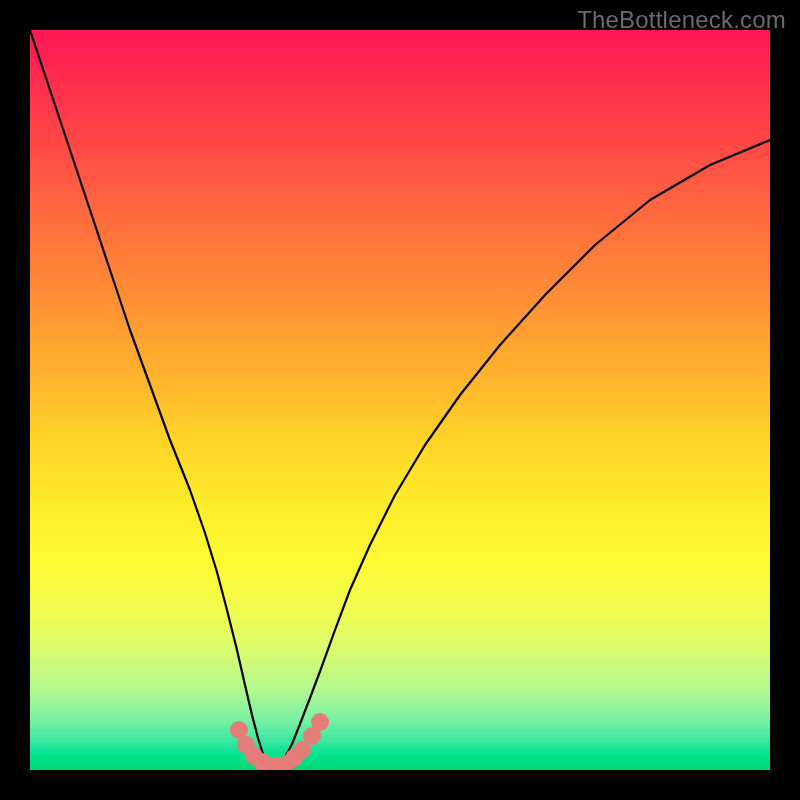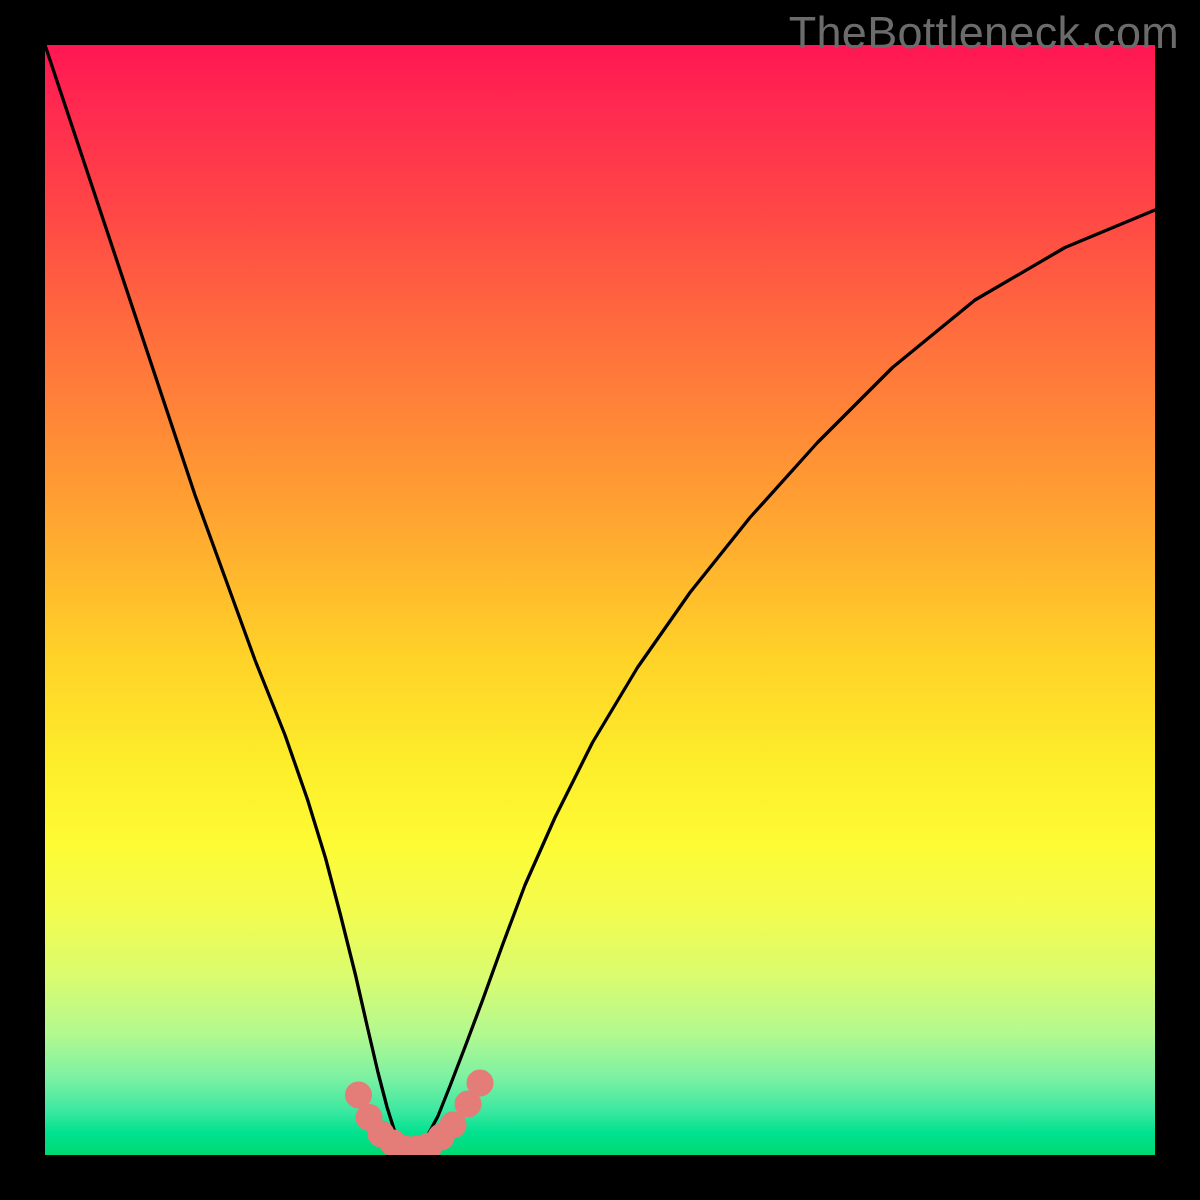--- a/index.html
+++ b/index.html
@@ -15,21 +15,21 @@
     position: relative;
     width: 800px;
     height: 800px;
     background: #000;
   }
   .watermark {
     position: absolute;
     top: 6px;
     right: 14px;
     color: #6b6b6b;
-    font-size: 30px;
+    font-size: 24px;
     font-weight: 500;
     z-index: 20;
     letter-spacing: 0.2px;
   }
   .plot-area {
     position: absolute;
     left: 30px;
     top: 30px;
     width: 740px;
     height: 740px;

